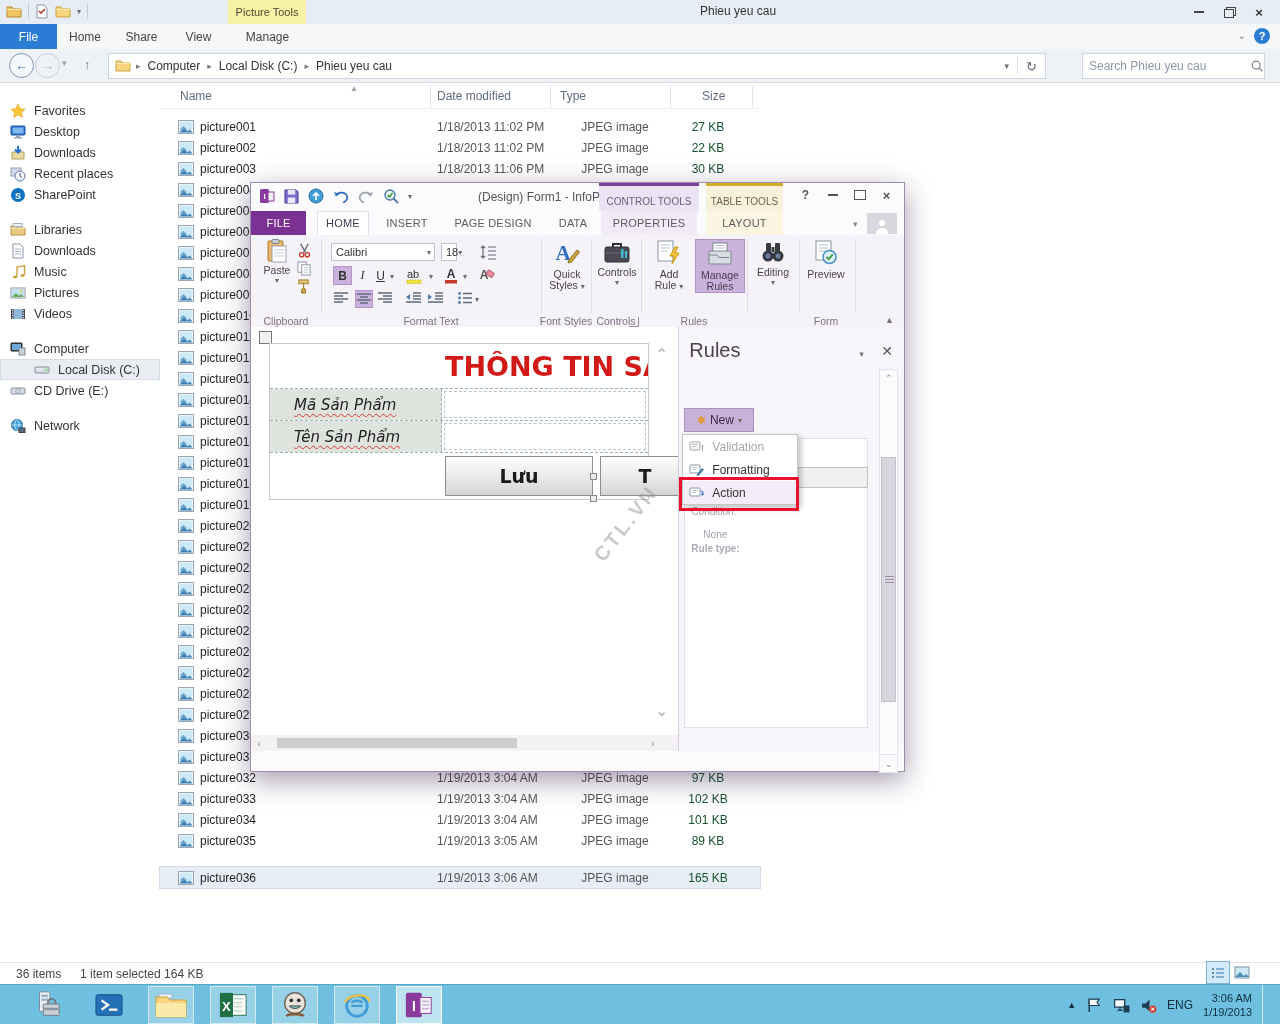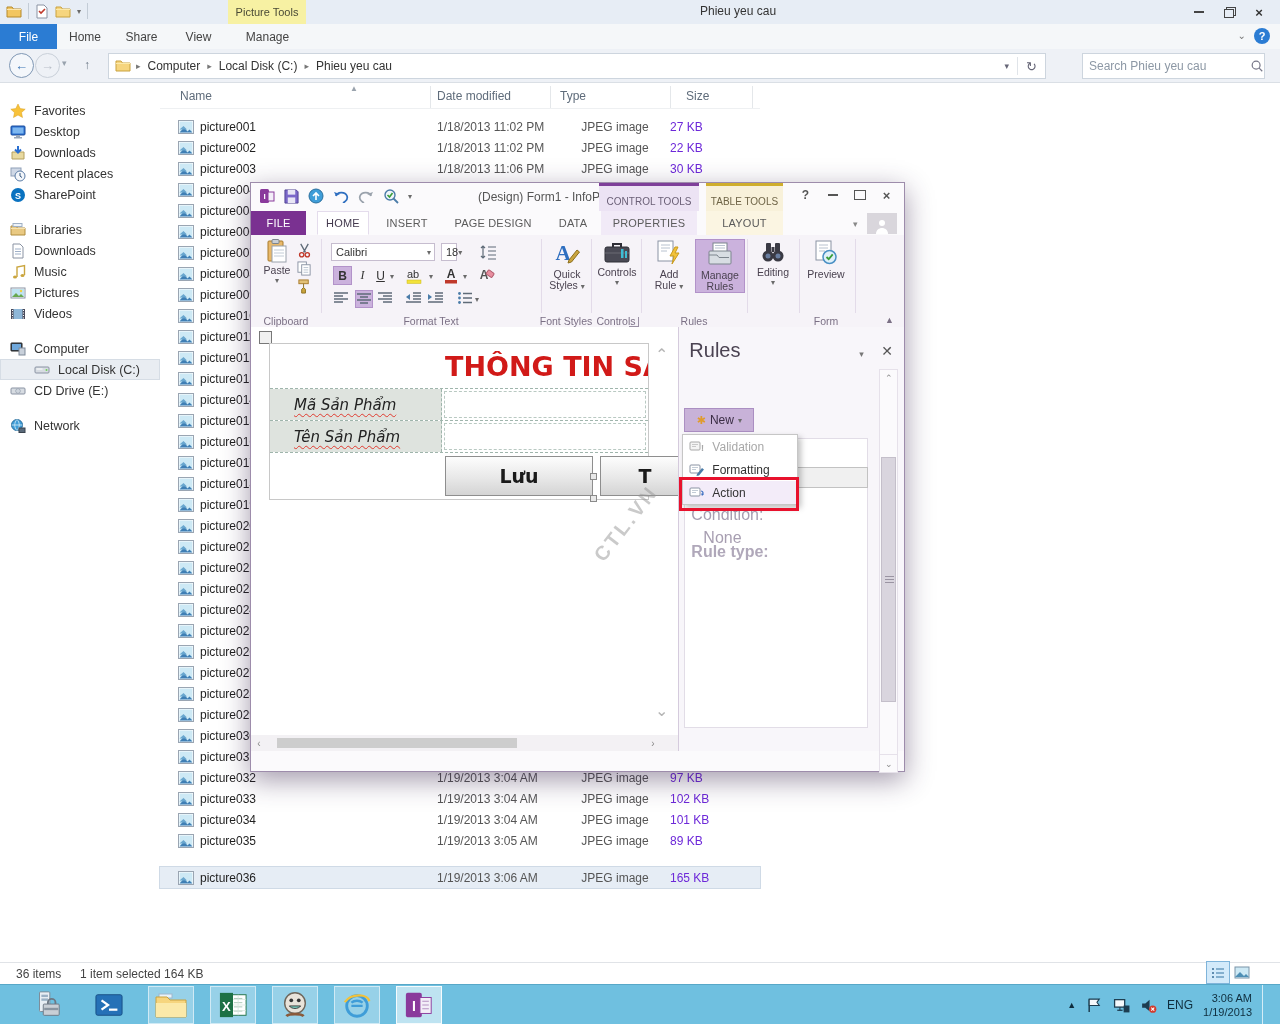--- a/index.html
+++ b/index.html
@@ -57,21 +57,21 @@
   .fl-head .h{position:absolute;top:3px;}
   .fl-sep{position:absolute;top:0;width:1px;height:22px;background:#e4e7ea;}
   .sortmark{position:absolute;left:190px;top:-2px;font-size:8px;color:#9aa3ad;}
   .fl-underline{position:absolute;left:160px;top:108px;width:600px;height:1px;background:#eef0f2;}
   #file-rows{position:absolute;left:160px;top:116px;width:600px;}
   .frow{height:21px;display:flex;align-items:center;font-size:12px;color:#414141;padding-left:18px;box-sizing:border-box;}
   .frow .fic{width:16px;margin-right:6px;flex:0 0 16px;}
   .frow .fname{flex:0 0 237px;color:#1f1f1f;}
   .frow .fdate{flex:0 0 123px;color:#555;}
   .frow .ftype{flex:0 0 110px;color:#555;text-align:center;}
-  .frow .fsize{flex:0 0 76px;text-align:left;color:#6d28d9;}
+  .frow .fsize{flex:0 0 76px;text-align:center;color:#14532d;}
   .frow.sel{background:#e6edf5;outline:1px solid #cfdae6;margin-top:16px;}
 
   .exp-status{position:absolute;left:0;top:962px;width:1280px;height:22px;border-top:1px solid #e0e3e7;background:#fff;font-size:12px;color:#444;}
   .exp-status .st1{position:absolute;left:16px;top:4px;}
   .exp-status .st2{position:absolute;left:80px;top:4px;}
   .viewbtn{position:absolute;top:-2px;width:24px;height:23px;display:flex;align-items:center;justify-content:center;box-sizing:border-box;}
   .viewbtn.active{background:#d3eafa;border:1px solid #7fb4da;}
 
   
   .ip{position:absolute;left:250px;top:182px;width:655px;height:590px;background:#fbfafc;
@@ -139,21 +139,21 @@
   .rlistbox{position:absolute;left:5px;top:111px;width:184px;height:290px;background:#fff;border:1px solid #e2dde7;box-sizing:border-box;}
   .dis-input{position:absolute;left:117px;top:140px;width:72px;height:21px;background:#f0f0f0;border:1px solid #c2c2c2;box-sizing:border-box;}
   .newbtn{position:absolute;left:5px;top:81px;width:70px;height:24px;background:#c8b2d8;border:1px solid #ab8fc2;box-sizing:border-box;
     display:flex;align-items:center;justify-content:center;gap:4px;font-size:12px;color:#3a2d44;}
   .newstar{color:#e09b2d;font-size:11px;}
   .rmenu{position:absolute;left:3px;top:107px;width:114px;background:#fff;border:1px solid #c6c6c6;box-shadow:3px 3px 6px rgba(0,0,0,.25);z-index:5;}
   .rmenu-item{height:23px;display:flex;align-items:center;font-size:12px;color:#333;padding-left:6px;gap:7px;}
   .rmenu-item.disabled{color:#a8a8a8;}
   .rmenu-item.hilite{background:#f3ecf9;}
   .redbox{position:absolute;left:0;top:150px;width:114px;height:28px;border:3px solid #e8112d;z-index:6;}
-  .pane-lab{position:absolute;font-size:16px;color:#a79eb1;}
+  .pane-lab{position:absolute;font-size:10px;color:#a79eb1;}
   .scrollcol{position:absolute;left:200px;top:42px;width:19px;height:404px;background:#fbfafc;border:1px solid #e6e1ea;box-sizing:border-box;}
   .sc-btn{position:absolute;left:0;width:17px;height:16px;display:flex;align-items:center;justify-content:center;color:#8a8a8a;font-size:9px;}
   .sc-thumb{position:absolute;left:1px;top:87px;width:15px;height:245px;background:#d9d5de;border:1px solid #c4bfca;box-sizing:border-box;}
   .sc-grip{position:absolute;left:3px;top:118px;width:9px;height:1px;background:#9a94a2;box-shadow:0 3px 0 #9a94a2,0 6px 0 #9a94a2;}
   .sc-down{position:absolute;left:0;bottom:0;width:17px;height:17px;border-top:1px solid #e6e1ea;display:flex;align-items:center;justify-content:center;color:#8a8a8a;font-size:9px;}
 
   .ip-publish{position:absolute;left:0;bottom:0;width:653px;height:22px;background:#5d2a64;color:#fff;
     font-size:10.5px;display:flex;align-items:center;justify-content:flex-end;padding-right:22px;box-sizing:border-box;letter-spacing:.2px;}
 
   
@@ -405,21 +405,21 @@
             <span>Network</span>
           </div>
         </div>
       </div>
 
     <div class="fl-head">
       <span class="h" style="left:20px">Name</span>
       <span class="sortmark">▲</span>
       <span class="h" style="left:277px">Date modified</span>
       <span class="h" style="left:400px">Type</span>
-      <span class="h" style="left:526px">Size</span>
+      <span class="h" style="left:542px">Size</span>
       <span class="fl-sep" style="left:270px"></span>
       <span class="fl-sep" style="left:390px"></span>
       <span class="fl-sep" style="left:510px"></span>
       <span class="fl-sep" style="left:592px"></span>
     </div>
     <div class="fl-underline"></div>
     <div id="file-rows">
         <div class="frow">
           <span class="fic">
             <svg width="16" height="14" viewBox="0 0 16 14">

